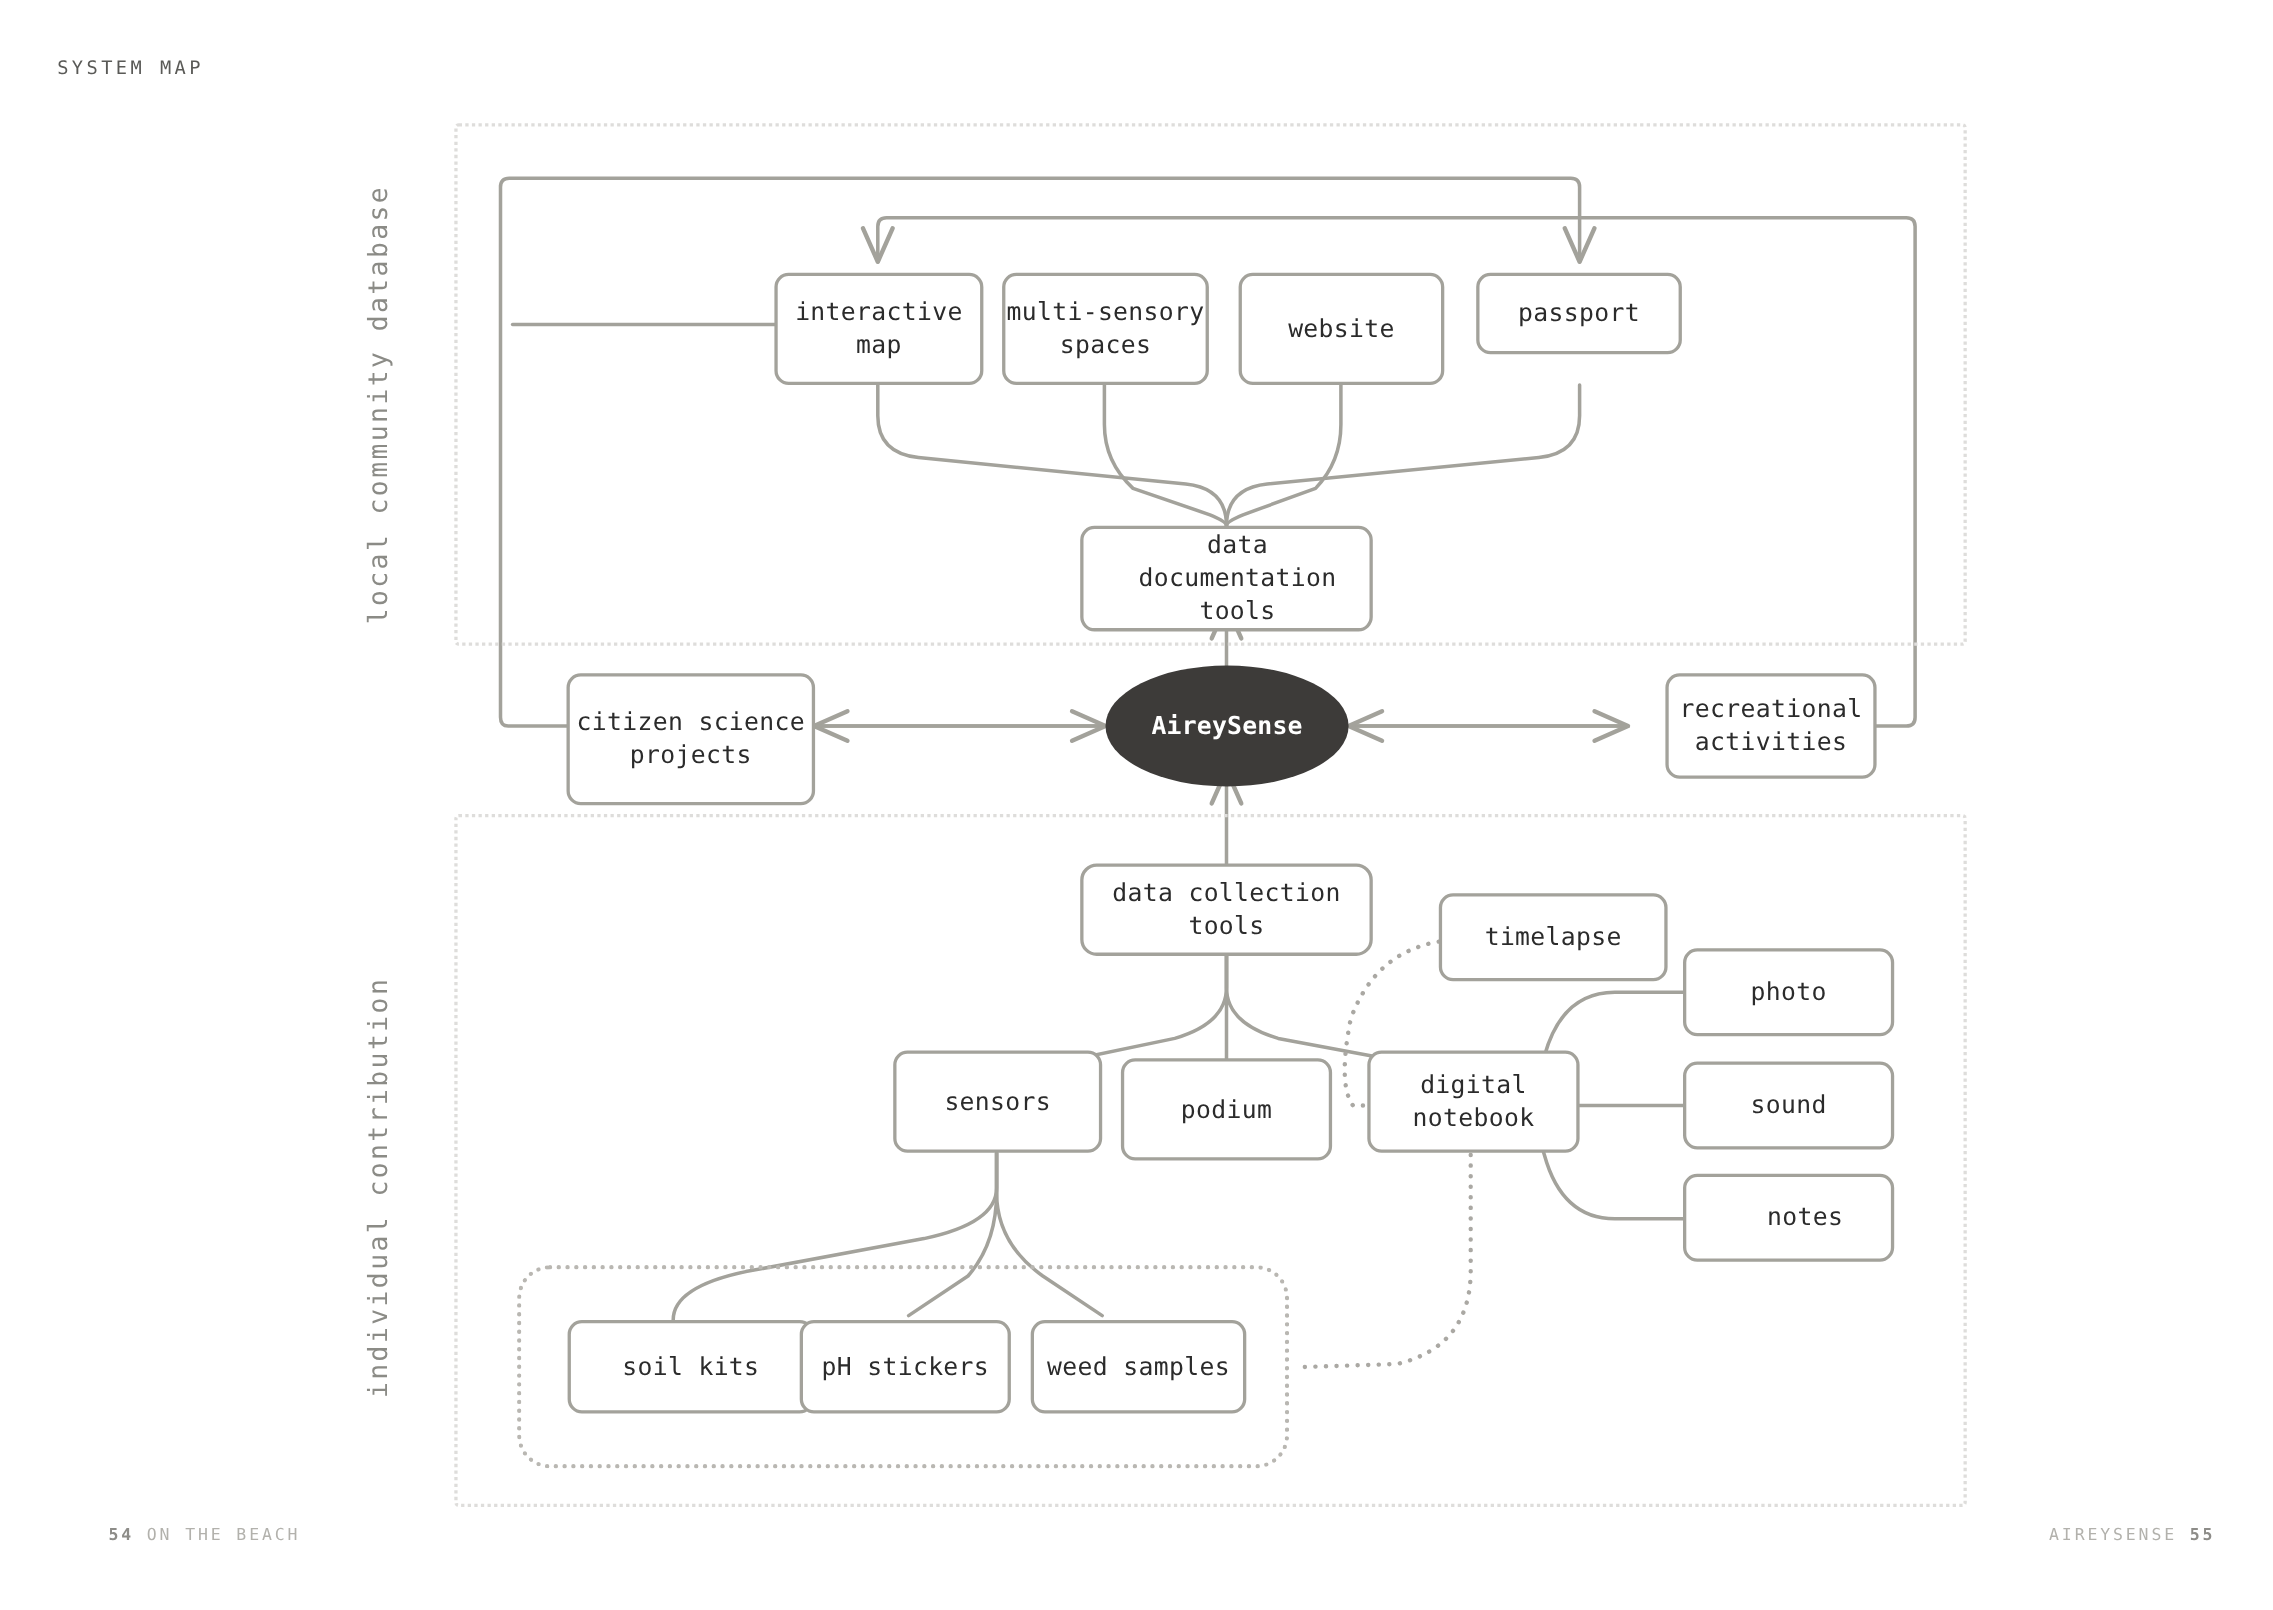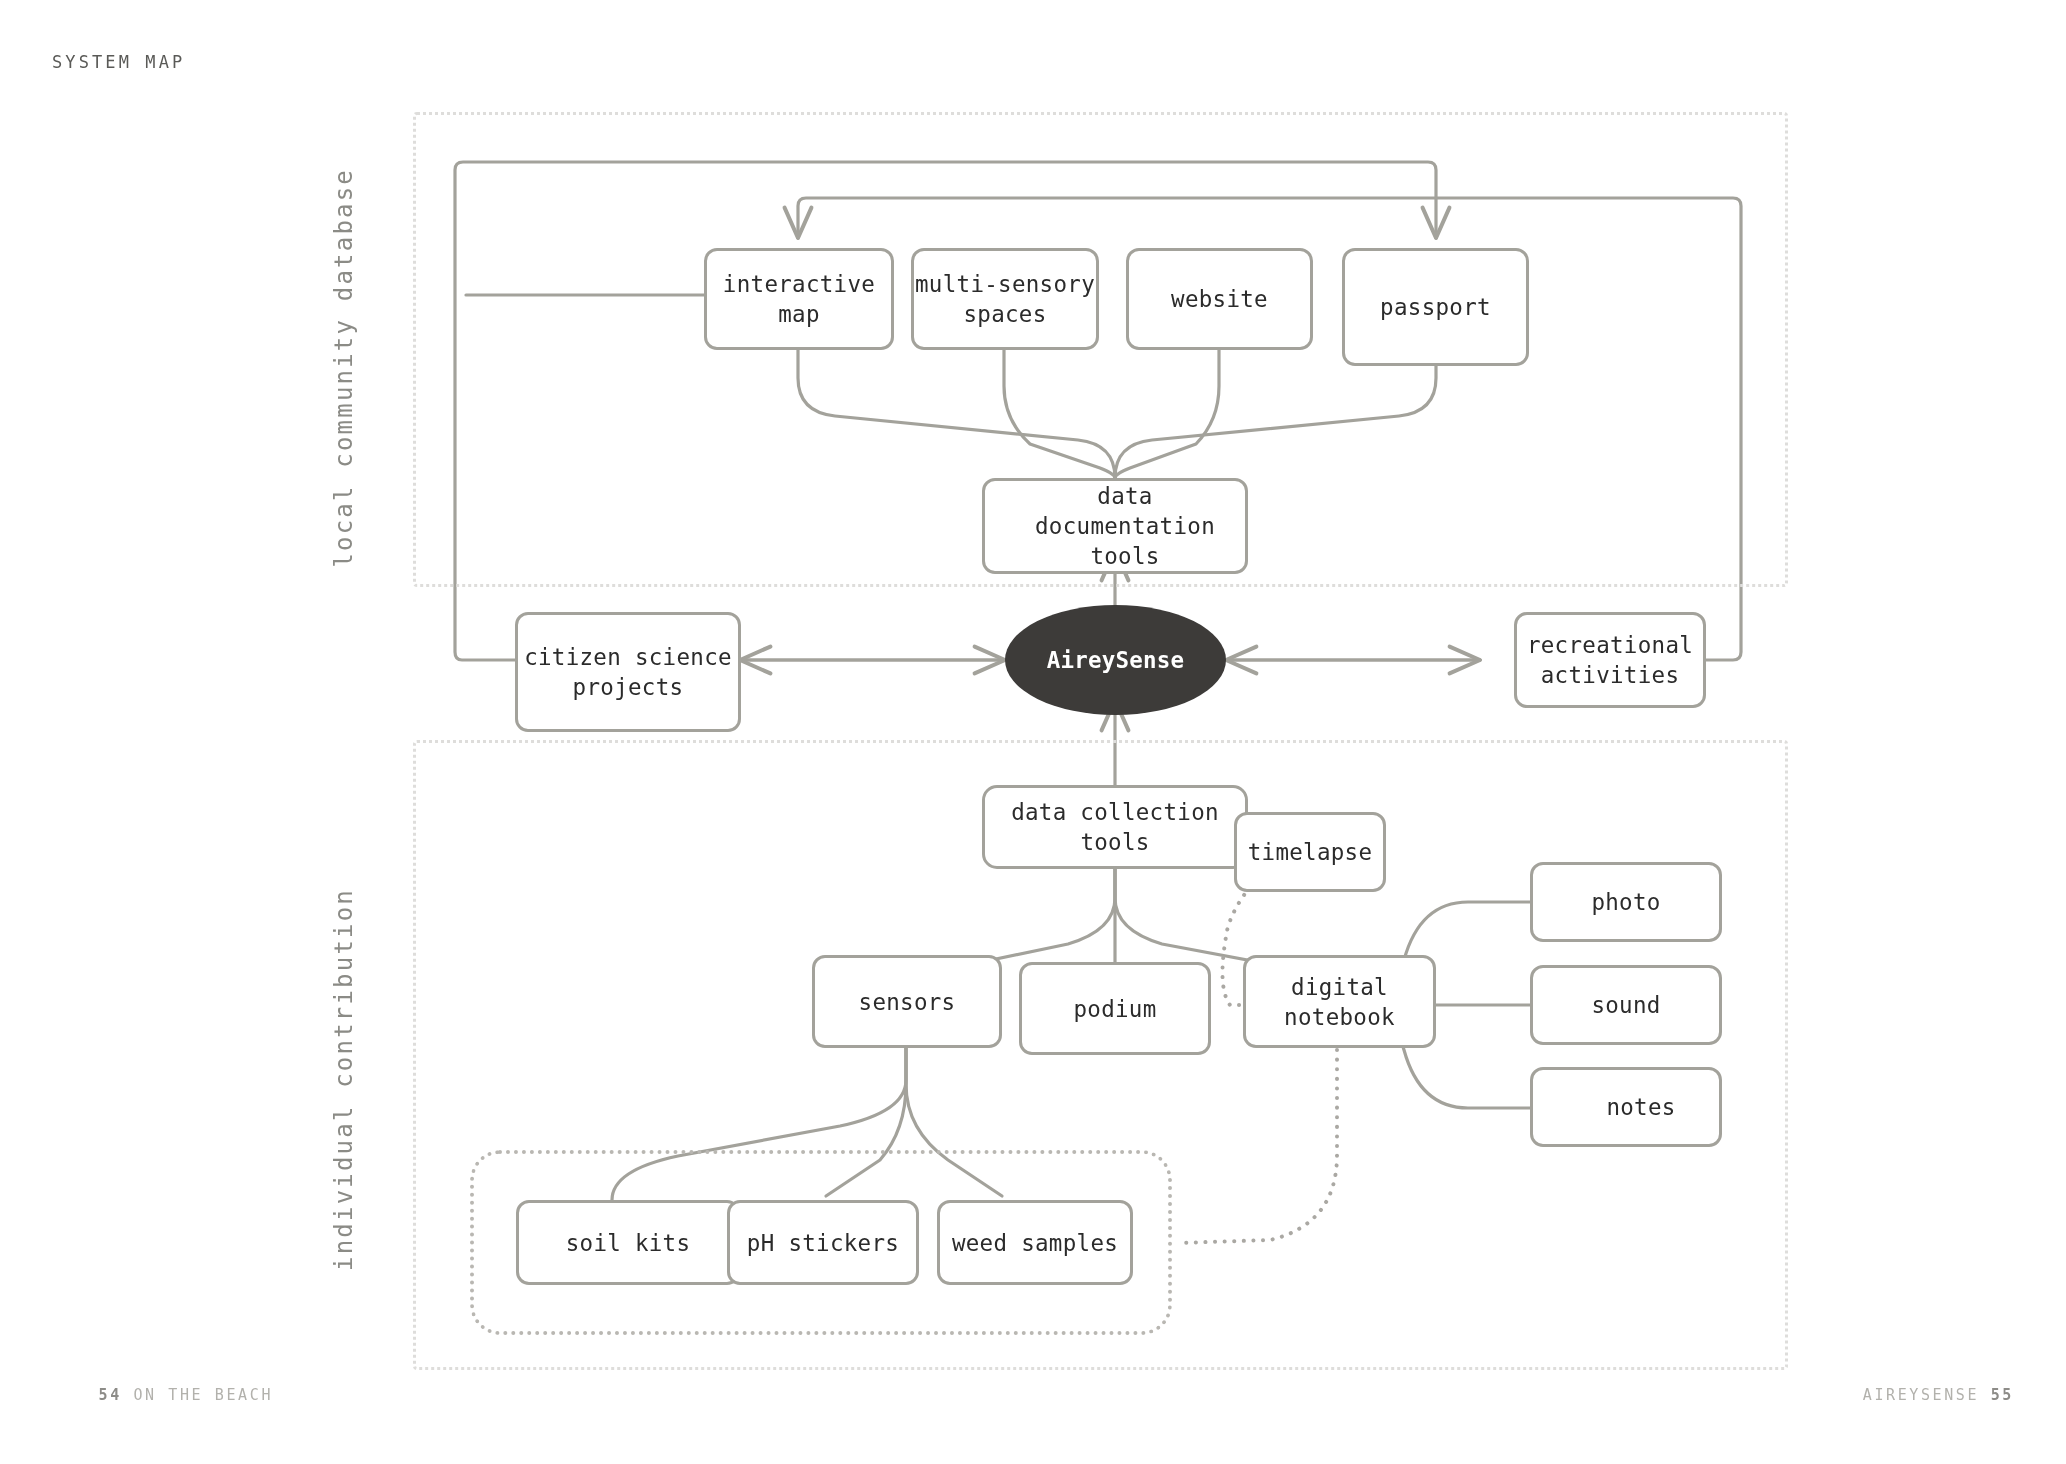--- a/index.html
+++ b/index.html
@@ -145,37 +145,37 @@
   </svg>
 
   <div class="node" style="left:704px;top:248px;width:190px;height:102px;">interactive
 map</div>
 
   <div class="node" style="left:1126px;top:248px;width:187px;height:102px;">website</div>
 
   <div class="node" style="left:911px;top:248px;width:188px;height:102px;">multi-sensory
 spaces</div>
 
-  <div class="node" style="left:1342px;top:248px;width:187px;height:118px;">passport</div>
+  <div class="node" style="left:1342px;top:248px;width:187px;height:74px;">passport</div>
 
   <div class="node" style="left:982px;top:478px;width:266px;height:96px;padding-left:20px;">data documentation
 tools</div>
 
   <div class="node" style="left:515px;top:612px;width:226px;height:120px;">citizen science
 projects</div>
 
   <div class="hub" style="left:1005px;top:605px;width:221px;height:110px;">AireySense</div>
 
   <div class="node" style="left:1514px;top:612px;width:192px;height:96px;">recreational
 activities</div>
 
   <div class="node" style="left:982px;top:785px;width:266px;height:84px;border-radius:15px;">data collection
 tools</div>
 
-  <div class="node" style="left:1234px;top:812px;width:152px;height:80px;">timelapse</div>
+  <div class="node" style="left:1308px;top:812px;width:208px;height:80px;">timelapse</div>
 
   <div class="node" style="left:812px;top:955px;width:190px;height:93px;">sensors</div>
 
   <div class="node" style="left:1019px;top:962px;width:192px;height:93px;">podium</div>
 
   <div class="node" style="left:1243px;top:955px;width:193px;height:93px;">digital
 notebook</div>
 
   <div class="node" style="left:1530px;top:862px;width:192px;height:80px;">photo</div>
 

